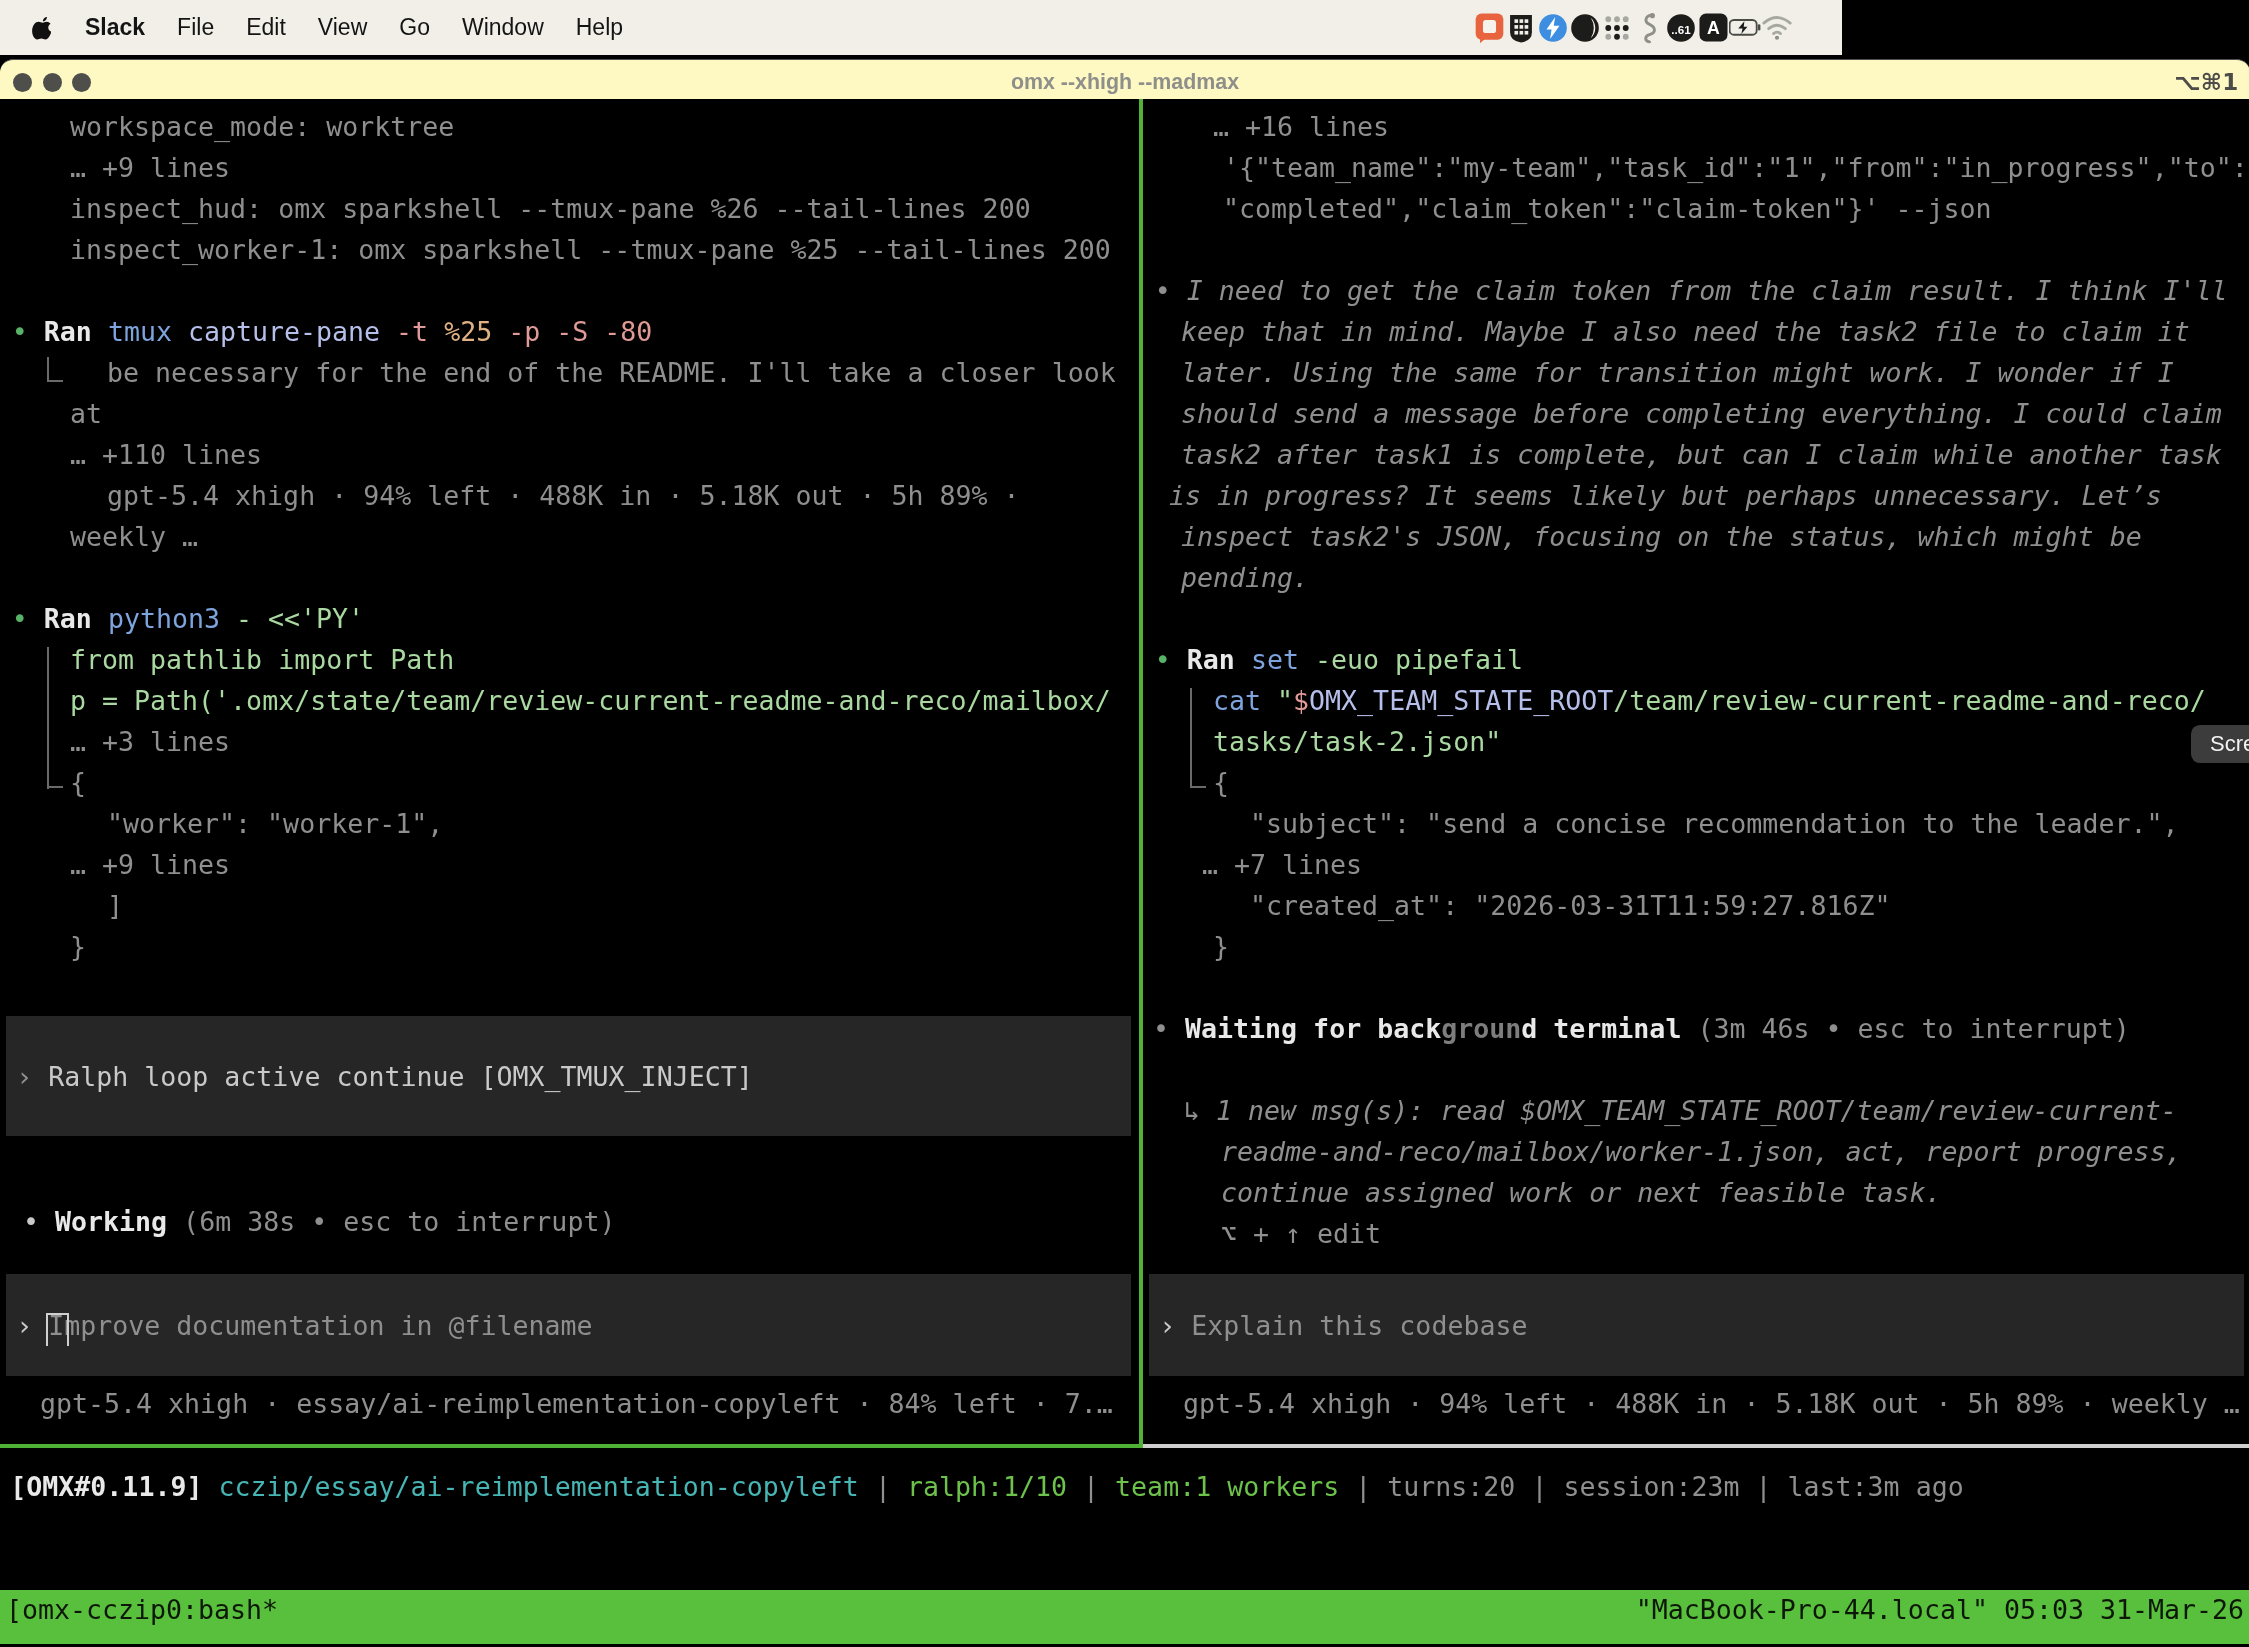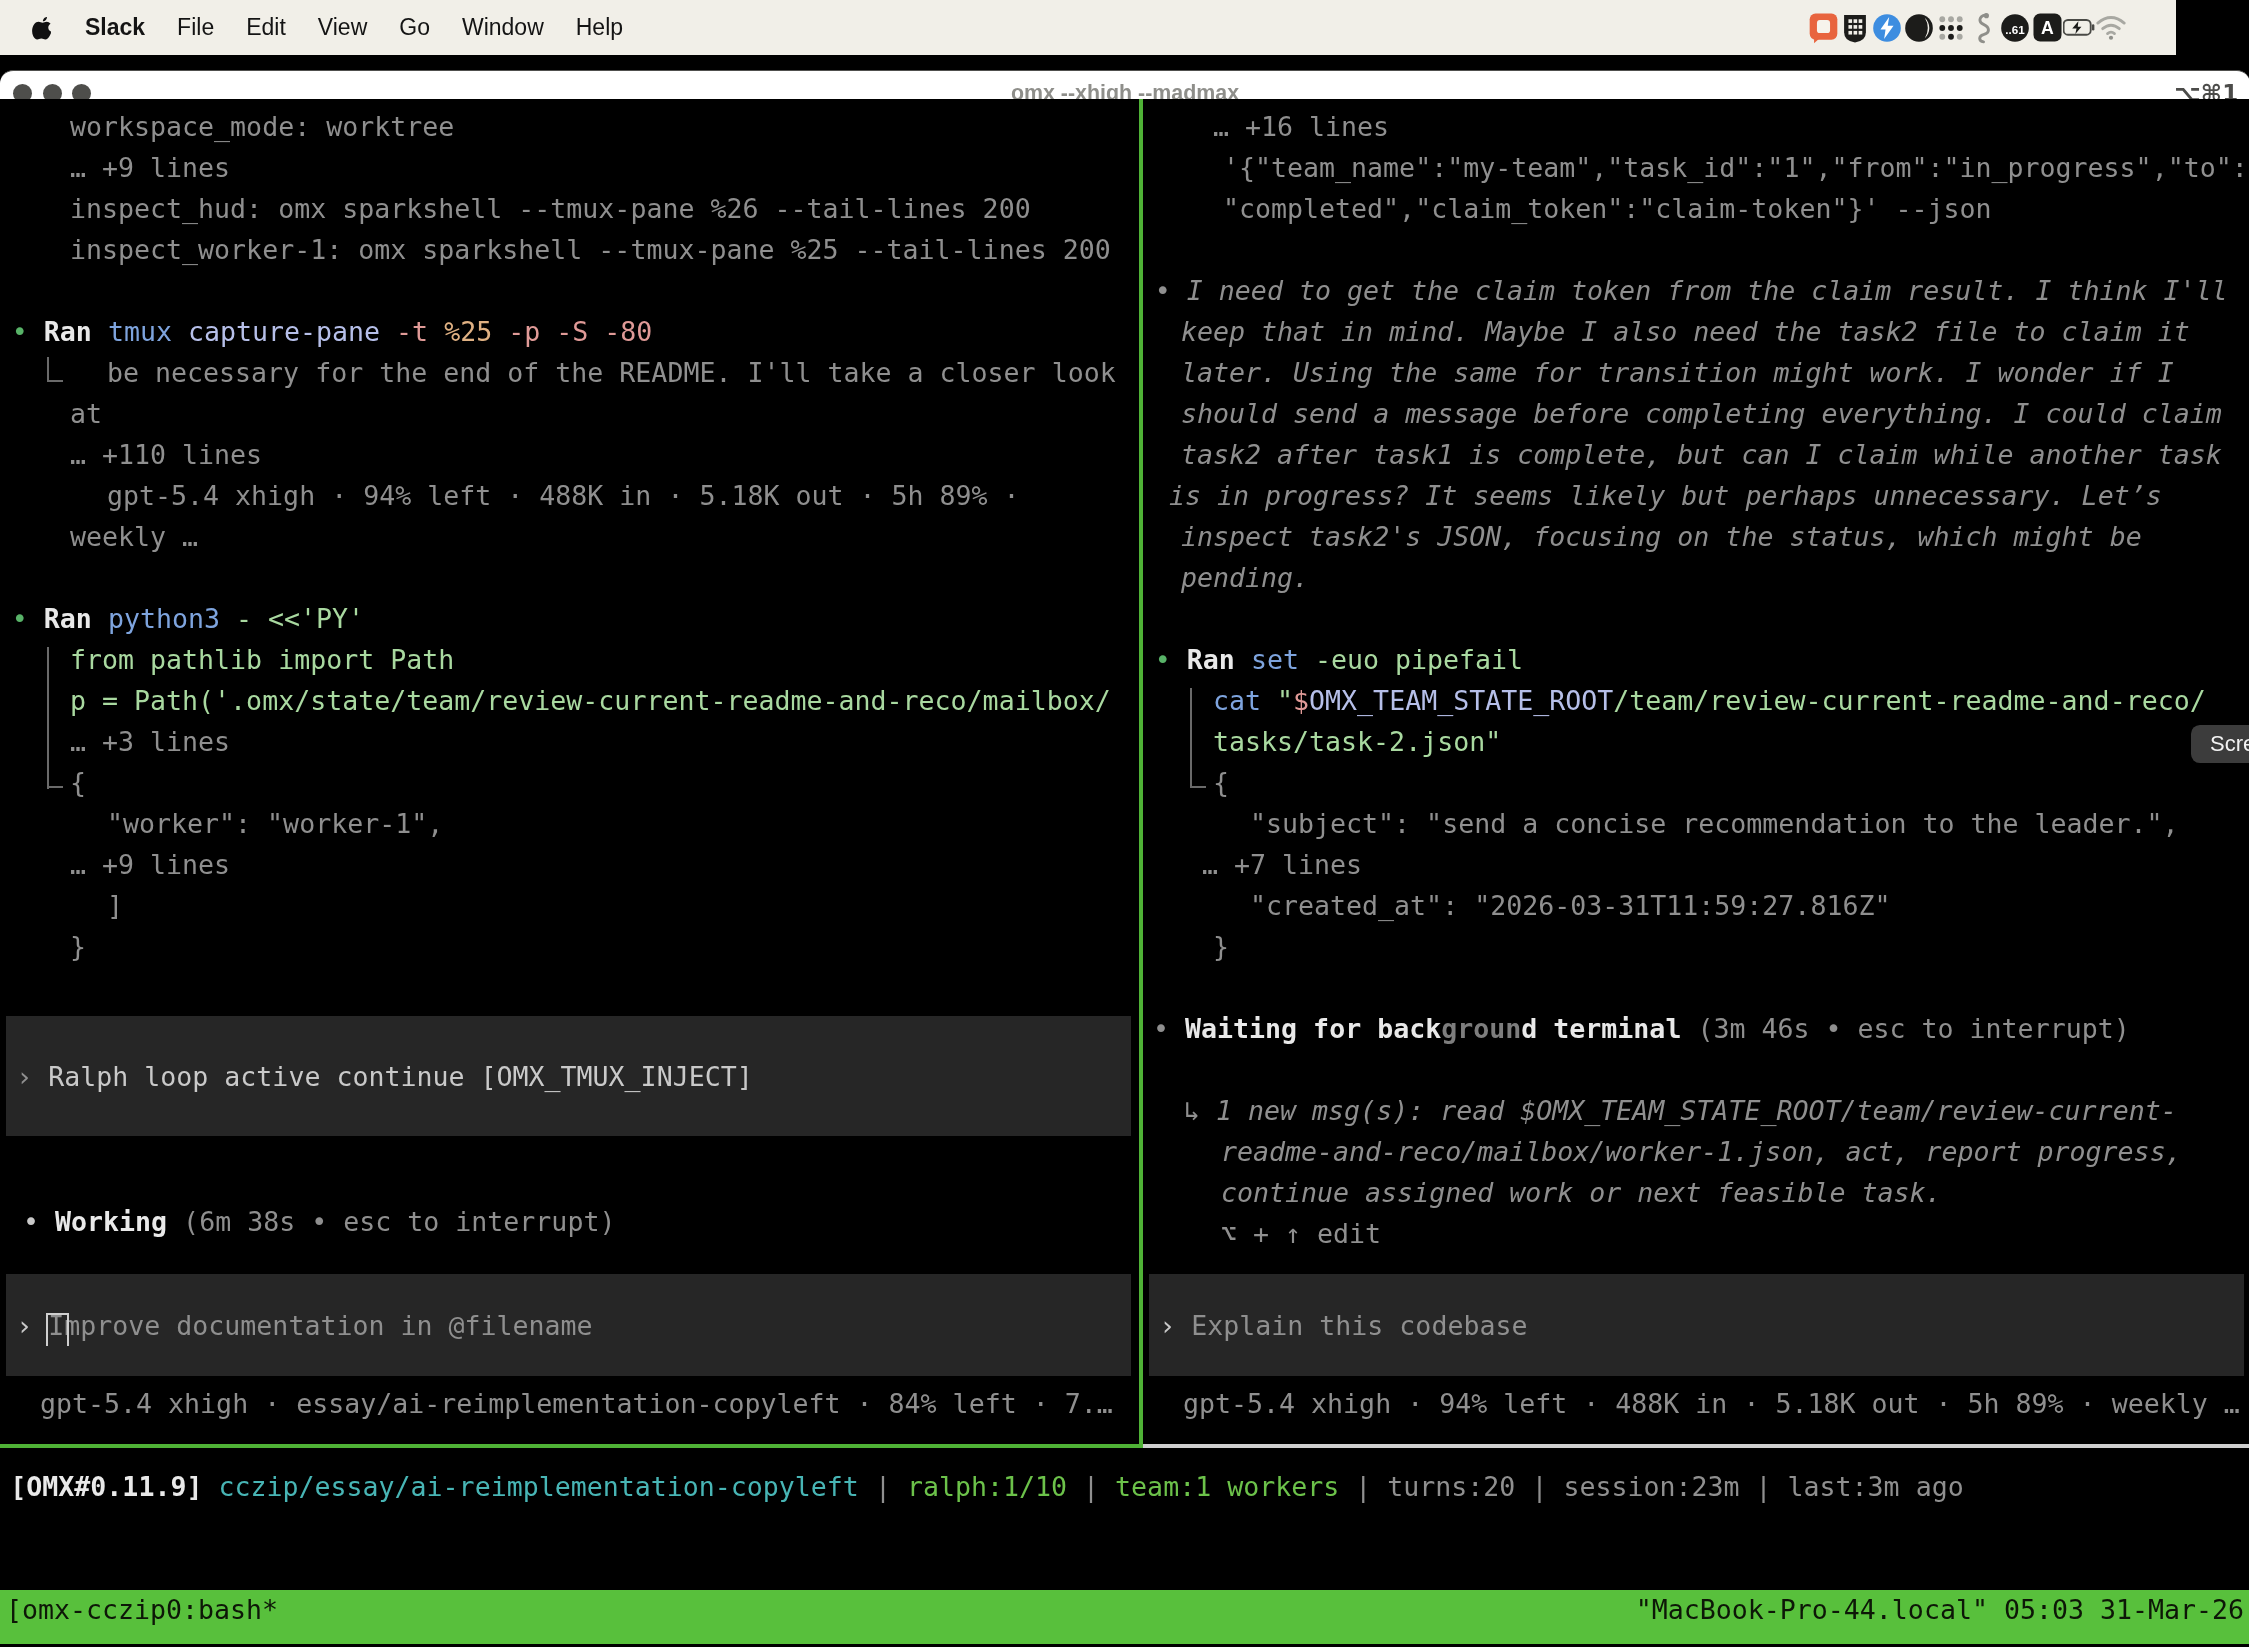--- a/index.html
+++ b/index.html
@@ -1,34 +1,34 @@
 <!DOCTYPE html>
 <html style="font-size:11.8px"><head>
 <meta charset="utf-8">
 <style>
   * { margin:0; padding:0; box-sizing:border-box; }
   html,body { width:2250px; height:1648px; background:#000; overflow:hidden;
               font-family:"DejaVu Sans Mono", monospace; }
 
   
-  .menubar { position:absolute; left:0; top:0; width:2176px; height:55px;
+  .menubar { position:absolute; left:0; top:0; width:1842px; height:55px;
              background:#f1efe8; display:flex; align-items:center;
              font-family:"Liberation Sans", sans-serif; font-size:23px; color:#141414; }
   .menubar .apple { margin-left:32px; width:25px; height:25px; display:flex; align-items:center; }
   .menu-items { display:flex; gap:32px; margin-left:28px; }
   .menu-items span { white-space:nowrap; }
   .menu-items .app-name { font-weight:700; }
   .statusicons { position:absolute; right:49px; top:0; height:55px; display:flex;
                  align-items:center; }
   .statusicons .sicon { width:32px; height:32px; display:flex; align-items:center; justify-content:center; }
 
   
   .window { position:absolute; left:0; top:55px; width:2250px; height:1593px;
             background:#000; border-radius:13.3px 13.3px 0 0; overflow:hidden; }
-  .titlebar { position:absolute; left:0; top:15px; width:100%; height:48px; background:#ffffff;
+  .titlebar { position:absolute; left:0; top:4px; width:100%; height:48px; background:#fef9c3;
               border-radius:13.3px 13.3px 0 0; border-top:0.7px solid #50504e; }
   .tlights { position:absolute; left:13.3px; top:12.5px; display:flex; gap:10.3px; }
   .tlight { width:19px; height:19px; border-radius:50%; background:#4e4e4b; }
   .wtitle { position:absolute; left:0; right:0; top:0; height:44px; line-height:44px;
             text-align:center; color:#8e8e8a; font-family:"Liberation Sans", sans-serif;
             font-size:21.4px; font-weight:700; }
   .wshortcut { position:absolute; right:11.8px; top:0; height:44px; line-height:44px;
                color:#4c4c4a; font-family:"DejaVu Sans", sans-serif; font-size:23px; font-weight:700; }
 
   

